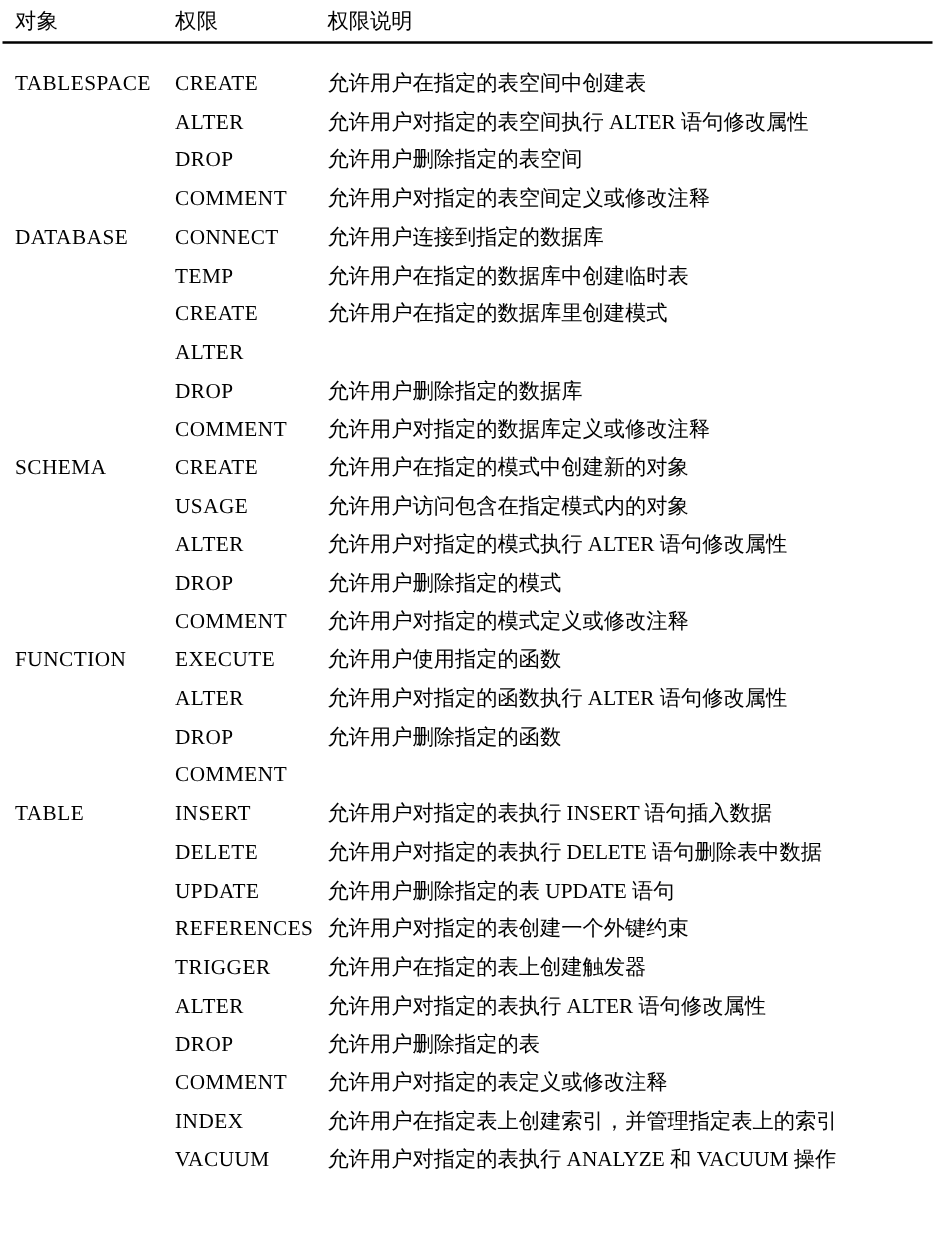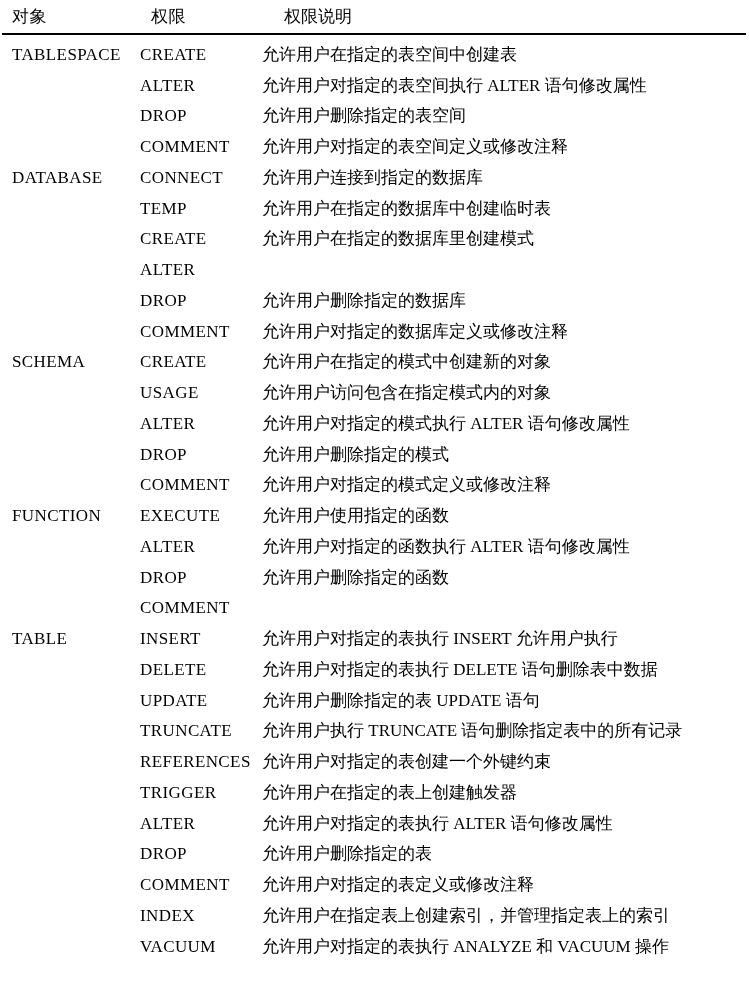--- a/index.html
+++ b/index.html
@@ -18,30 +18,29 @@
   }
   .page {
     width: 749px;
     height: 991px;
     position: relative;
   }
   .header-row {
     display: flex;
     height: 33px;
     align-items: center;
-    gap: 11px;
   }
   .rule {
     height: 2px;
     background: #000000;
     margin-left: 2px;
     margin-right: 3px;
   }
   .tbody {
-    padding-top: 4px;
+    padding-top: 16px;
   }
   .row {
     display: flex;
     height: 30.75px;
     align-items: center;
   }
   .col {
     display: block;
     white-space: nowrap;
     overflow: visible;
@@ -161,36 +160,31 @@
         <span class="col privilege">DROP</span>
         <span class="col description">允许用户删除指定的函数</span>
       </div>
       <div class="row">
         <span class="col object"></span>
         <span class="col privilege">COMMENT</span>
       </div>
       <div class="row">
         <span class="col object">TABLE</span>
         <span class="col privilege">INSERT</span>
-        <span class="col description">允许用户对指定的表执行 INSERT 允许用户执行</span>
+        <span class="col description">允许用户对指定的表执行 INSERT 语句插入数据</span>
       </div>
       <div class="row">
         <span class="col object"></span>
         <span class="col privilege">DELETE</span>
         <span class="col description">允许用户对指定的表执行 DELETE 语句删除表中数据</span>
       </div>
       <div class="row">
         <span class="col object"></span>
         <span class="col privilege">UPDATE</span>
         <span class="col description">允许用户删除指定的表 UPDATE 语句</span>
-      </div>
-      <div class="row">
-        <span class="col object"></span>
-        <span class="col privilege">TRUNCATE</span>
-        <span class="col description">允许用户执行 TRUNCATE 语句删除指定表中的所有记录</span>
       </div>
       <div class="row">
         <span class="col object"></span>
         <span class="col privilege">REFERENCES</span>
         <span class="col description">允许用户对指定的表创建一个外键约束</span>
       </div>
       <div class="row">
         <span class="col object"></span>
         <span class="col privilege">TRIGGER</span>
         <span class="col description">允许用户在指定的表上创建触发器</span>

